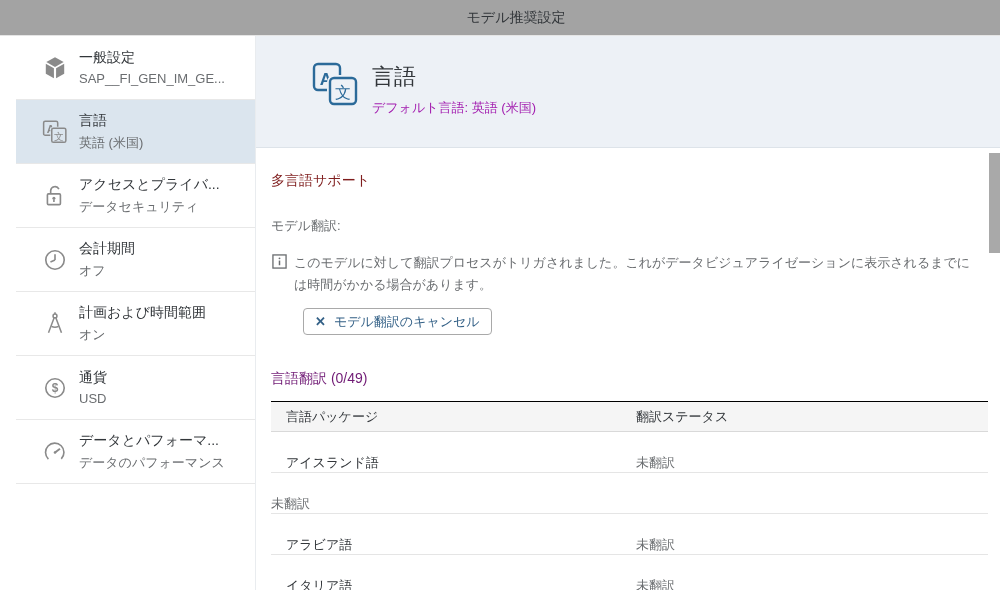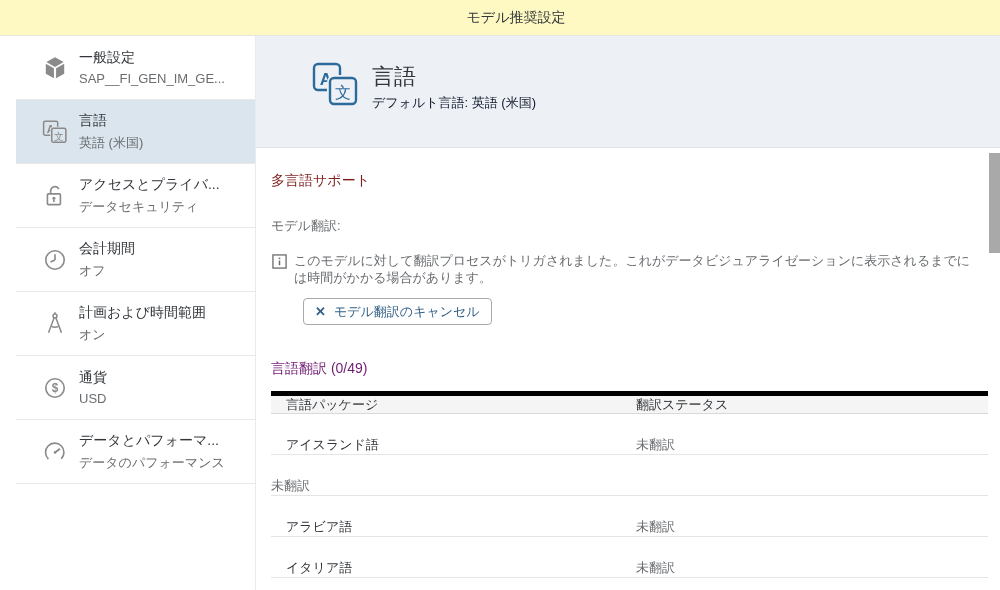--- a/index.html
+++ b/index.html
@@ -2,21 +2,21 @@
 <html><head>
 <meta charset="utf-8">
 <style>
   * { margin:0; padding:0; box-sizing:border-box; }
   html,body { width:1000px; height:590px; overflow:hidden; background:#fff;
               font-family:"Liberation Sans", sans-serif; color:#32363a; }
   .dialog { width:1000px; height:590px; display:flex; flex-direction:column; background:#fff; }
 
   
   .titlebar { height:36px; flex:0 0 36px; display:flex; align-items:center; justify-content:center;
-              border-bottom:1px solid #e5e5e5; background:#fef9c3;padding-left:32px; }
+              border-bottom:1px solid #e5e5e5; background:#a3a3a3;padding-left:32px; }
   .titlebar span { font-size:14px; color:#32363a; }
 
   
   .body { flex:1; display:flex; min-height:0; }
 
   
   .sidebar { width:240px; flex:0 0 240px; background:#fff; border-right:1px solid #e9ecef;margin-left:16px; }
   .side-item { height:64px; display:flex; align-items:center; padding-left:26px;
                border-bottom:1px solid #e8e8e8; cursor:pointer; background:#fff; }
   .side-item.selected { background:#dbe5ee; }
@@ -26,37 +26,37 @@
   .side-title { font-size:14px; color:#32363a; white-space:nowrap; margin-bottom:4px; }
   .side-sub { font-size:13px; color:#6a6d70; white-space:nowrap; }
 
   
   .main { flex:1; position:relative; background:#fff; min-width:0; }
   .main-header { height:112px; background:#edf1f6; border-bottom:1px solid #dde3e9;
                  display:flex; align-items:flex-start; padding:25px 0 0 55px; }
   .header-icon { width:48px; height:48px; flex:0 0 48px; }
   .header-texts { margin-left:13px; padding-top:1px; }
   .header-title { font-size:22px; color:#32363a; font-weight:400; }
-  .header-subtitle { font-size:13px; color:#0f172a; margin-top:2px; }
+  .header-subtitle { font-size:13px; color:#a21caf; margin-top:7px; }
 
   .content { padding:0 28px 0 15px; }
   .section-title { margin-top:24px; font-size:14px; color:#7f1d1d; }
   .field-label { margin-top:27px; font-size:13px; color:#6a6d70; }
   .info-row { margin-top:17px; display:flex; align-items:flex-start; }
   .info-icon { width:15px; height:15px; flex:0 0 15px; margin:2px 7px 0 1px; }
-  .info-text { font-size:13px; color:#6a6d70; line-height:17px; max-width:678px; }
+  .info-text { font-size:13px; color:#6a6d70; line-height:22px; max-width:678px; }
   .cancel-btn { margin:12px 0 0 32px; height:27px; display:inline-flex; align-items:center;
                 padding:0 11px; background:#fff; border:1px solid #a9a9a9; border-radius:4px;
                 color:#346187; font-size:13px; cursor:pointer; font-family:"Liberation Sans",sans-serif; }
   .cancel-btn .x-icon { font-size:13px; font-weight:bold; margin-right:8px; color:#346187; }
 
   .table-title { margin-top:35px; font-size:14px; color:#701a75; }
   .lang-table { margin-top:13px; width:717px; }
   .t-row { display:flex; align-items:center; }
-  .t-head { height:23px; background:#f5f5f5; border-top:5px solid #000000;
+  .t-head { height:31px; background:#f5f5f5; border-top:1px solid #000000;
             border-bottom:1px solid #d9d9d9; }
   .t-body-row { height:41px; border-bottom:1px solid #e5e5e5; cursor:pointer;align-items:flex-end; }
   .c1 { width:365px; flex:0 0 365px; padding-left:15px; font-size:13px; color:#32363a;
         white-space:nowrap; overflow:hidden; }
   .c2 { flex:1; font-size:13px; color:#32363a; white-space:nowrap; }
   .t-body-row .c2 { color:#6a6d70; }
 
   
   .scrollbar { position:absolute; top:112px; right:0; bottom:0; width:12px; background:#fff; }
   .scroll-thumb { position:absolute; top:5px; left:1px; width:11px; height:100px; background:#a9a9a9; }

